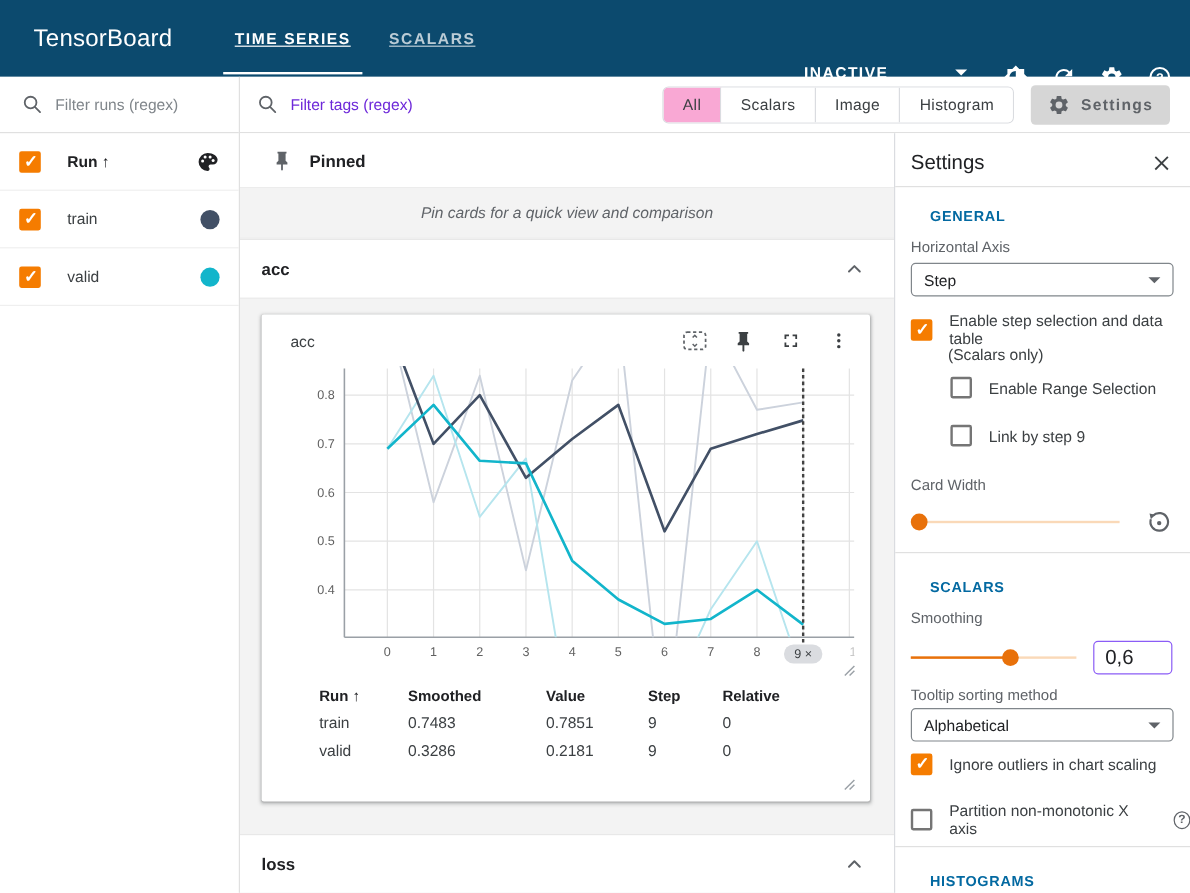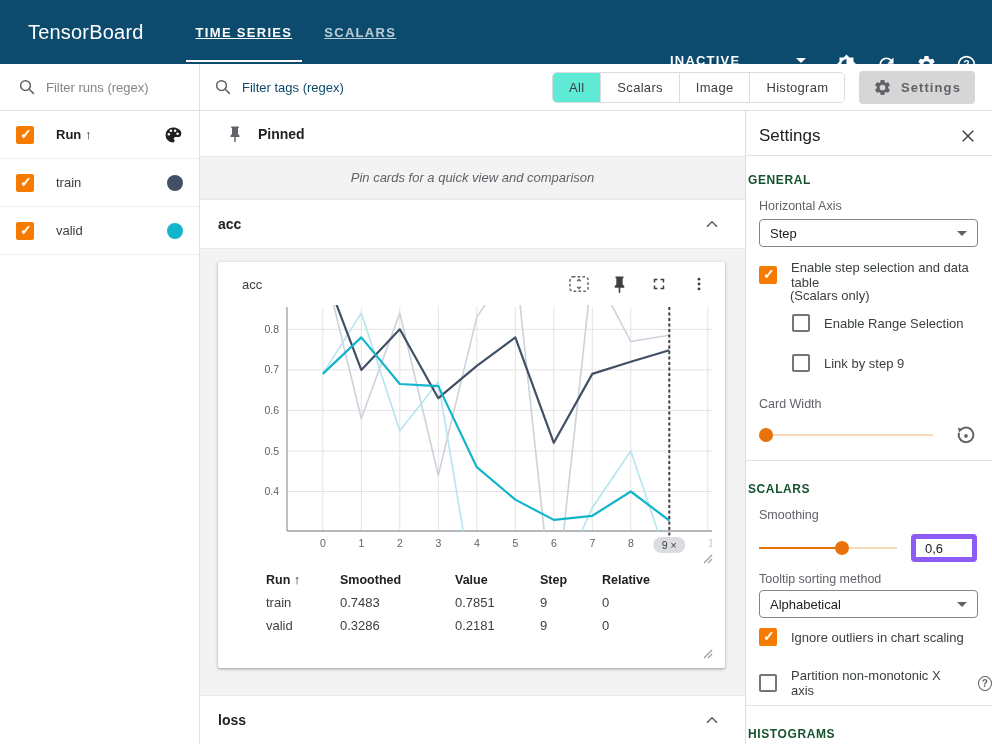--- a/index.html
+++ b/index.html
@@ -36,27 +36,27 @@
   .checkbox { width:18px; height:18px; border:2px solid #757575; border-radius:2px;
     position:relative; flex:none; background:#fff; cursor:pointer; }
   .checkbox.checked { background:#f57c00; border-color:#f57c00; }
   .checkbox.checked::after { content:"✓"; position:absolute; left:2px; top:-2px;
     color:#fff; font-size:14px; font-weight:700; }
 
   
   .topbar { position:absolute; left:200px; top:64px; width:792px; height:47px; background:#fff;
     border-bottom:1px solid #e0e0e0; display:flex; align-items:center; }
   .topbar .searchwrap { display:flex; align-items:center; margin-left:14px; width:300px; }
-  .topbar .ph { color:#0c4a6e; font-size:13px; margin-left:10px; }
+  .topbar .ph { color:#6d28d9; font-size:13px; margin-left:10px; }
   .chipgroup { position:absolute; left:352px; top:8px; display:flex; height:31px;
     border:1px solid #dadce0; border-radius:5px; overflow:hidden; background:#fff; }
   .chip { display:flex; align-items:center; padding:0 16px; font-size:13px; color:#3c4043;
     letter-spacing:.3px; border-right:1px solid #dadce0; cursor:pointer; background:#fff; }
   .chip:last-child { border-right:none;text-align:right; }
-  .chip.selected { background:#5eead4; font-weight:400; }
+  .chip.selected { background:#f9a8d4; font-weight:400; }
   .settings-btn { position:absolute; right:17px; top:7px; height:33px; padding:0 14px;
     background:#d6d6d6; border-radius:4px; display:flex; align-items:center; gap:9px; cursor:pointer; }
   .settings-btn span { font-size:13px; font-weight:700; letter-spacing:1.1px; color:#5f6368; }
 
   
   .main { position:absolute; left:200px; top:111px; width:545px; height:633px; background:#f3f3f3; }
   .pinned-row { height:46px; background:#fff; border-bottom:1px solid #e8e8e8;
     display:flex; align-items:center; padding-left:26px; }
   .pinned-row span { font-size:14px; font-weight:700; color:#202124; margin-left:14px; }
   .pin-empty { height:42px; background:#f3f3f3; display:flex; align-items:center; justify-content:center;
@@ -81,36 +81,36 @@
   .lt-dot { width:12px; height:12px; border-radius:50%; }
   .grip { position:absolute; right:12px; }
 
   
   .panel { position:absolute; left:745px; top:111px; width:247px; height:633px; background:#fff;
     border-left:1px solid #dadce0; font-size:13px; color:#3c4043; }
   .panel-title-row { position:absolute; left:13px; right:15px; top:12px; height:26px;
     display:flex; align-items:center; justify-content:space-between; }
   .panel-title { font-size:17px; color:#202124; }
   .pdivider { position:absolute; left:0; right:0; height:1px; background:#e0e0e0; }
-  .psec { position:absolute; left:2px; font-size:12px; font-weight:700; letter-spacing:.6px; color:#14532d; }
+  .psec { position:absolute; left:29px; font-size:12px; font-weight:700; letter-spacing:.6px; color:#0369a1; }
   .plabel { position:absolute; left:13px; font-size:12.5px; color:#5f6368; }
   .pselect { position:absolute; left:13px; width:219px; height:28px; border:1px solid #80868b;
     border-radius:4px; display:flex; align-items:center; padding:0 10px; cursor:pointer; }
   .pselect .val { flex:1; font-size:13px; color:#202124; }
   .caret-down-g { width:0; height:0; border-left:5px solid transparent; border-right:5px solid transparent; border-top:5px solid #5f6368; }
   .pcheckrow { position:absolute; left:13px; display:flex; align-items:center; gap:14px; cursor:pointer; }
   .pcheckrow .cl { font-size:13px; color:#3c4043; }
   .pnote { position:absolute; left:44px; font-size:13px; color:#3c4043; }
   .sliderrow { position:absolute; left:13px; right:15px; display:flex; align-items:center; }
   .slider { position:relative; height:14px; flex:1; }
   .slider .track { position:absolute; left:0; right:0; top:6px; height:2px; background:#fad9b8; }
   .slider .fill { position:absolute; left:0; top:6px; height:2px; background:#e8710a; }
   .slider .thumb { position:absolute; top:0; width:14px; height:14px; border-radius:50%; background:#e8710a; }
-  .smooth-input { width:66px; height:28px; border:5px solid #8b5cf6; border-radius:4px;
-    font-size:13px; color:#202124; padding-left:9px; margin-left:14px;
+  .smooth-input { width:66px; height:28px; border:1px solid #8b5cf6; border-radius:4px;
+    font-size:17px; color:#202124; padding-left:9px; margin-left:14px;
     font-family:"Liberation Sans", sans-serif; }
   .help-circ { width:15px; height:15px; border:1.5px solid #5f6368; border-radius:50%;
     font-size:10px; font-weight:700; color:#5f6368; display:flex; align-items:center; justify-content:center; margin-left:8px; }
 
   svg text { font-family:"Liberation Sans", sans-serif; }
   .grid { stroke:#e3e3e3; stroke-width:1; }
   .axis { stroke:#9aa0a6; stroke-width:1.3; }
   .tick { font-size:10.5px; fill:#616161; }
   .ty { text-anchor:end; }
   .tx { text-anchor:middle; }

